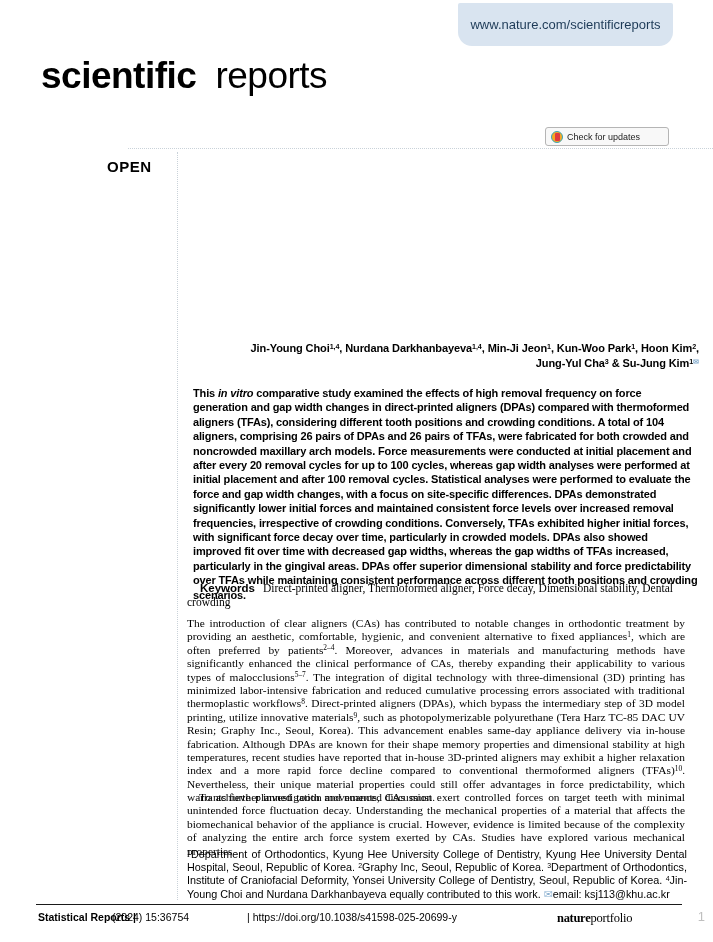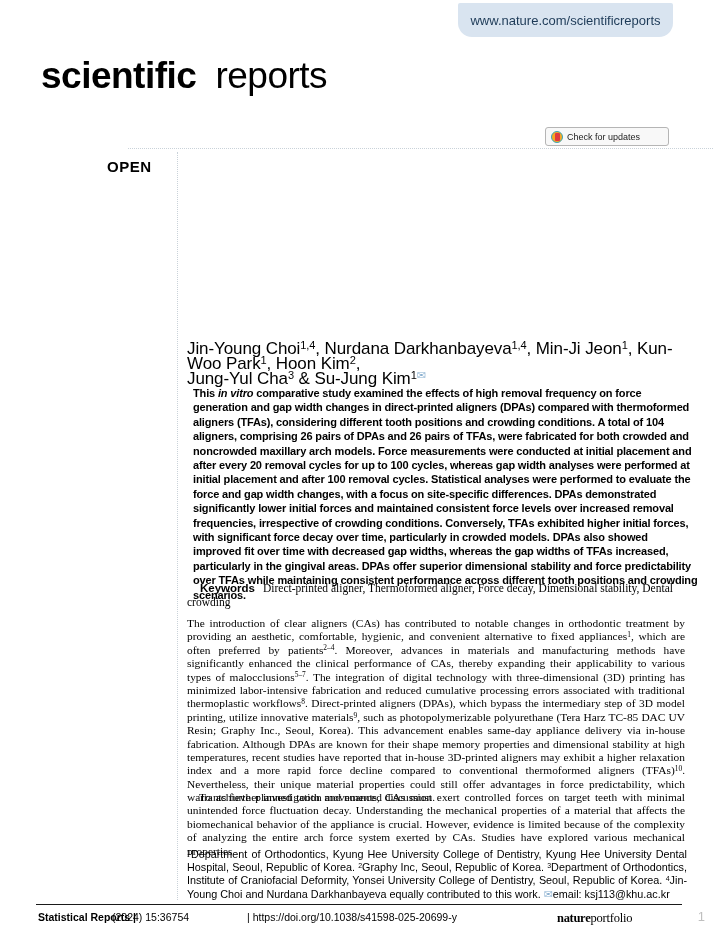--- a/index.html
+++ b/index.html
@@ -3,21 +3,21 @@
 <meta charset="utf-8">
 <style>
   * { margin:0; padding:0; box-sizing:border-box; }
   body { background:#ffffff; margin:0; }
   .page {
     position:relative; width:713px; height:942px; background:#ffffff;
     font-family:"Liberation Sans", sans-serif; color:#000; overflow:hidden;
   }
   
   .url-box {
-    position:absolute; top:3px; left:458px; width:215px; height:34px;
+    position:absolute; top:3px; left:458px; width:215px; height:43px;
     background:#d9e4f0; border-radius:2px 2px 14px 14px;
     display:flex; align-items:center; justify-content:center;
     font-size:13px; color:#1d3a57;
   }
   
   .logo { position:absolute; left:41px; top:55px; font-size:37px; letter-spacing:-0.5px; color:#000; white-space:nowrap; }
   .logo .lb { font-weight:800; }
   .logo .ll { font-weight:400; margin-left:19px; }
   
   .check-btn {
@@ -41,22 +41,23 @@
   .open-label { position:absolute; left:107px; top:158px; font-size:15px; font-weight:bold; letter-spacing:0.5px; }
   
   .title {
     position:absolute; left:187px; top:150px; width:500px;
     font-size:27px; line-height:35px; font-weight:bold; letter-spacing:-0.4px;
     white-space:pre-line; color:#000;
   }
   
   .authors {
     position:absolute; left:187px; top:341px; width:512px;
-    font-size:17px; font-weight:normal; line-height:15px; letter-spacing:-0.1px;
+    font-size:11px; font-weight:bold; line-height:15px; letter-spacing:-0.1px;
     white-space:pre-line;
+    text-align:right;
   }
   
   .abstract {
     position:absolute; left:187px; top:386px; width:506px;
     font-size:11px; font-weight:600; line-height:14.4px; letter-spacing:-0.15px;
     color:#000;
     margin-left:6px;
   }
   
   .keywords { position:absolute; left:187px; top:581px; width:500px; font-size:11.5px; line-height:14px; font-family:"Liberation Serif", serif; }

